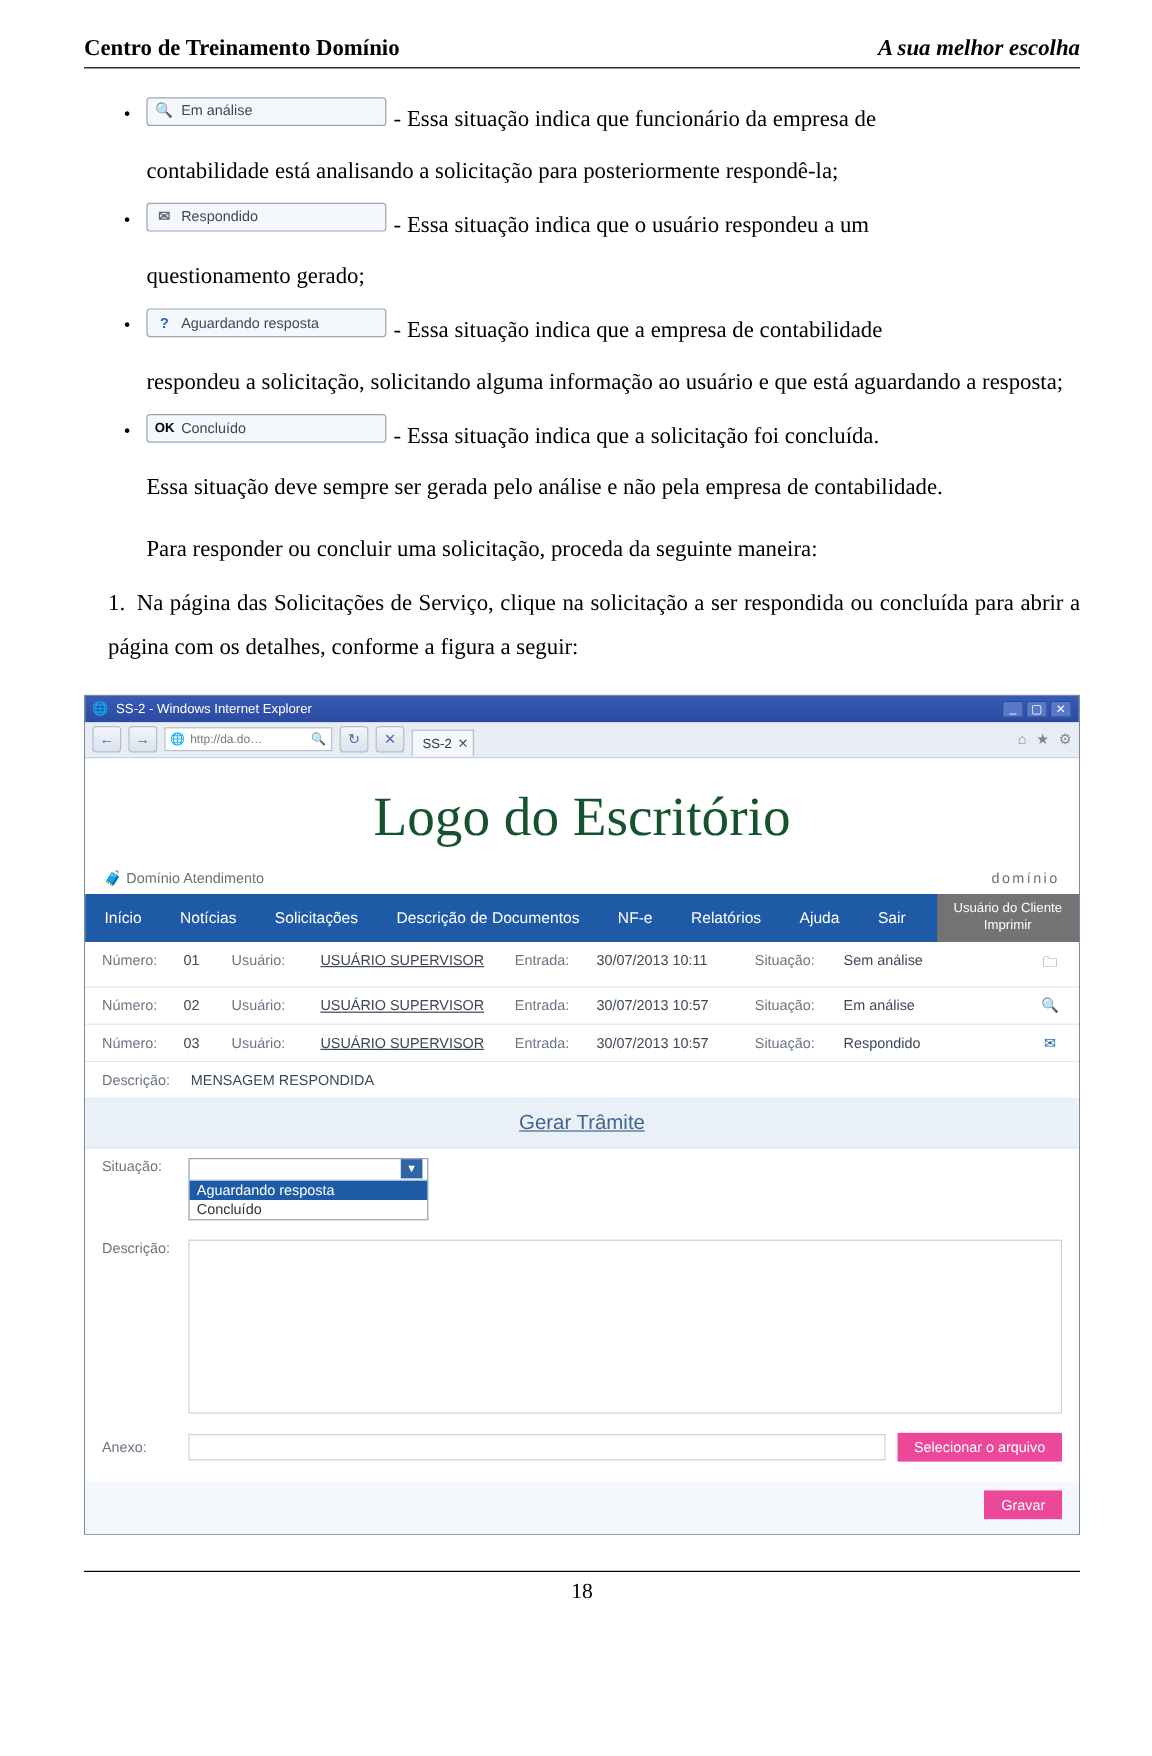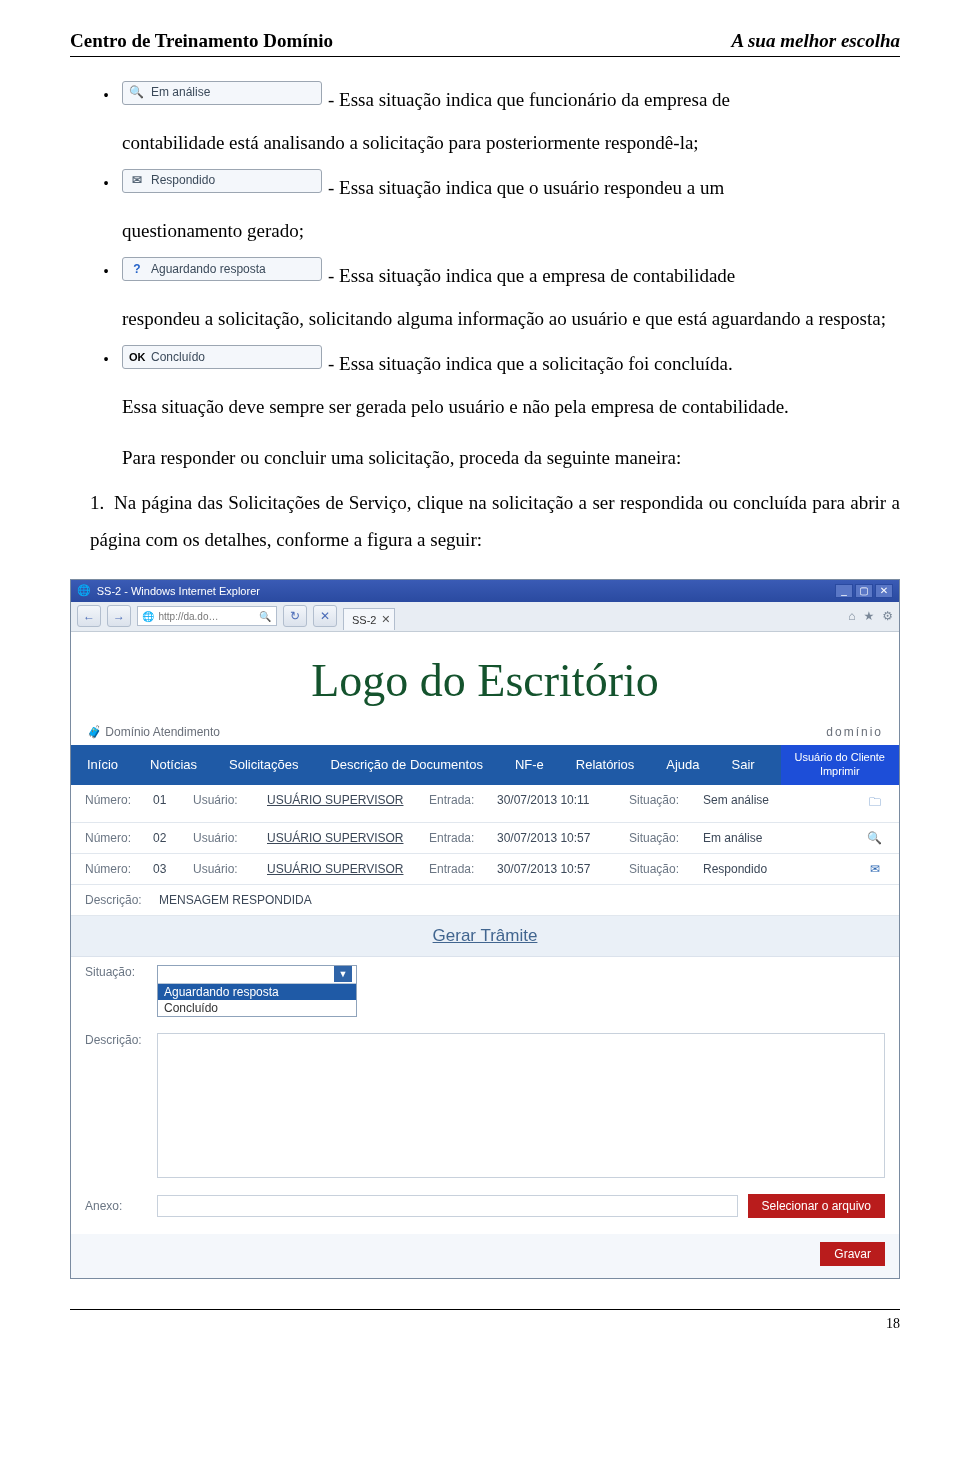--- a/index.html
+++ b/index.html
@@ -154,21 +154,21 @@
     align-items:stretch;
     height:40px;
     font-size:13px;
   }
   .ss-nav-item {
     padding: 0 16px;
     display:flex; align-items:center;
     border-right:0;
   }
   .ss-nav-right {
-    margin-left:auto; background:#1d4ed8;
+    margin-left:auto; background:#737373;
     display:flex; flex-direction:column; align-items:center; justify-content:center;
     padding:2px 14px; font-size:11px; line-height:1.2;text-align:center;
   }
   .ss-panel-title {
     background:#f0f5fa; color:#5a7190; text-align:center;
     padding:8px 0; font-size:16px; border-bottom:1px solid #e1e7ee;
   }
   .ss-row {
     display:flex; align-items:flex-start; gap:12px;
     padding:8px 14px; border-bottom:1px solid #e1e7ee;
@@ -212,32 +212,32 @@
   .ss-textarea {
     flex:1; height:145px; border:1px solid #c8d1dc; background:#fff;
   }
   .ss-anexo-row {
     display:flex; align-items:center; gap:10px; padding:8px 14px 16px 14px;
   }
   .ss-anexo-input {
     flex:1; height:22px; border:1px solid #c8d1dc; background:#fff;
   }
   .ss-btn {
-    background:#b91c1c; color:#fff; border:none; height:24px;
+    background:#ec4899; color:#fff; border:none; height:24px;
     padding:0 14px; font-size:12px; display:flex; align-items:center;
   }
   .ss-bottom {
     display:flex; justify-content:flex-end; padding:8px 14px 12px 14px;
     background:#f4f7fb;
   }
   .doc-footer {
     border-top:1.5px solid #000;
     margin-top: 14px;
-    text-align:right;
-    font-size:14px;
+    text-align:center;
+    font-size:18px;
     padding-top:6px;
   }
 </style>
 </head>
 <body>
 
 <div class="page">
 
   <div class="doc-header">
     <span>Centro de Treinamento Domínio</span>
@@ -282,21 +282,21 @@
 
   <div class="para-block">
     <div class="bullet-row body-text">
       <span class="bullet-dot">•</span>
       <span class="status-chip">
         <span class="chip-icon ok">OK</span>
         <span>Concluído</span>
       </span>
       <span class="inline-after-chip"> - Essa situação indica que a solicitação foi concluída.</span>
     </div>
-    <div class="cont body-text">Essa situação deve sempre ser gerada pelo usuário e não pela empresa de contabilidade.</div>
+    <div class="cont body-text">Essa situação deve sempre ser gerada pelo análise e não pela empresa de contabilidade.</div>
   </div>
 
   <div class="para">Para responder ou concluir uma solicitação, proceda da seguinte maneira:</div>
 
   <div class="numlist">
     <span class="num">1.</span><span>Na página das Solicitações de Serviço, clique na solicitação a ser respondida ou concluída para abrir a página com os detalhes, conforme a figura a seguir:</span>
   </div>
 
   <div class="ss-box">
     <div class="ss-titlebar">

